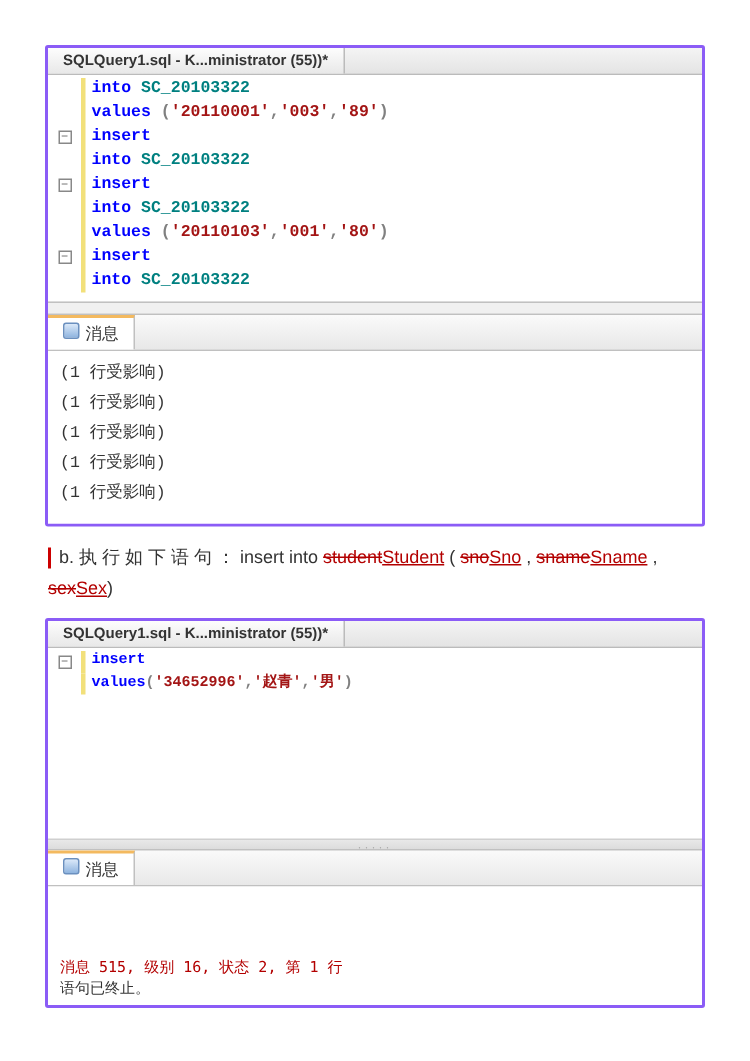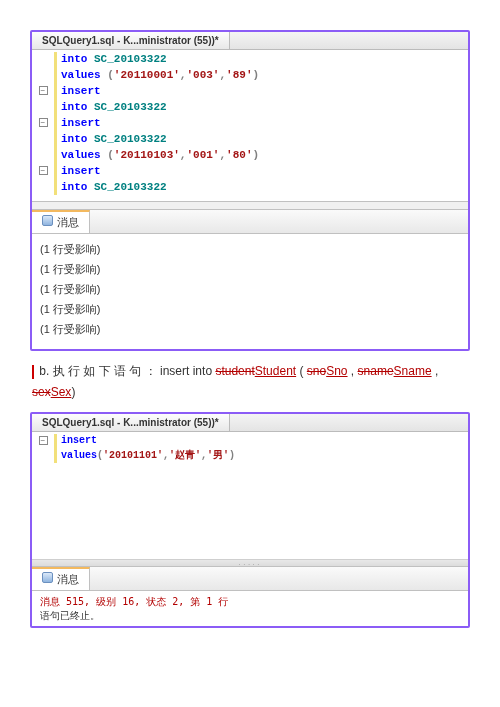--- a/index.html
+++ b/index.html
@@ -97,29 +97,29 @@
     border-radius: 2px;
     background: linear-gradient(#dbe9f9,#8fb4df);
     border: 1px solid #6b90bf;
   }
   .msg-body {
     padding: 6px 8px 10px 8px;
     font-size: 11px;
     line-height: 1.8;
     background: #fff;
   }
-  .msg-body div { color: #333; }
+  .msg-body div { color: #333; font-family: Liberation Mono, monospace; }
   .msg-body-compact {
     padding: 4px 8px 4px 8px;
     font-family: "SimSun", monospace;
     font-size: 10px;
     line-height: 1.35;
     background: #fff;
   }
-  .error-red { color: #b30000; }
+  .error-red { color: #b30000; margin-top: 44px; }
   .para {
     font-size: 12px;
     line-height: 1.7;
     margin: 8px 0 10px 2px;
   }
   .strike-red {
     color: #b30000;
     text-decoration: line-through;
   }
   .ul-red {
@@ -221,21 +221,21 @@
     <div class="tab-bar">
       <span class="tab">SQLQuery1.sql - K...ministrator (55))*</span>
     </div>
     <div class="code-area" id="code2" style="font-size:10px;">
         <div class="code-line">
           <div class="gutter"><span class="fold-box">−</span></div>
           <div class="code-text left-rail"><span class="kw-blue">insert</span></div>
         </div>
         <div class="code-line">
           <div class="gutter"></div>
-          <div class="code-text left-rail"><span class="kw-blue">values</span><span class="op-gray">(</span><span class="str-red">'20101101'</span><span class="op-gray">,</span><span class="str-red">'赵青'</span><span class="op-gray">,</span><span class="str-red">'男'</span><span class="op-gray">)</span></div>
+          <div class="code-text left-rail"><span class="kw-blue">values</span><span class="op-gray">(</span><span class="str-red">'34652996'</span><span class="op-gray">,</span><span class="str-red">'赵青'</span><span class="op-gray">,</span><span class="str-red">'男'</span><span class="op-gray">)</span></div>
         </div>
       </div>
     <div class="wide-area"></div>
     <div class="grip">·····</div>
     <div class="msg-tab-bar">
       <span class="msg-tab">
         <span class="msg-icon"></span>
         <span>消息</span>
       </span>
     </div>

